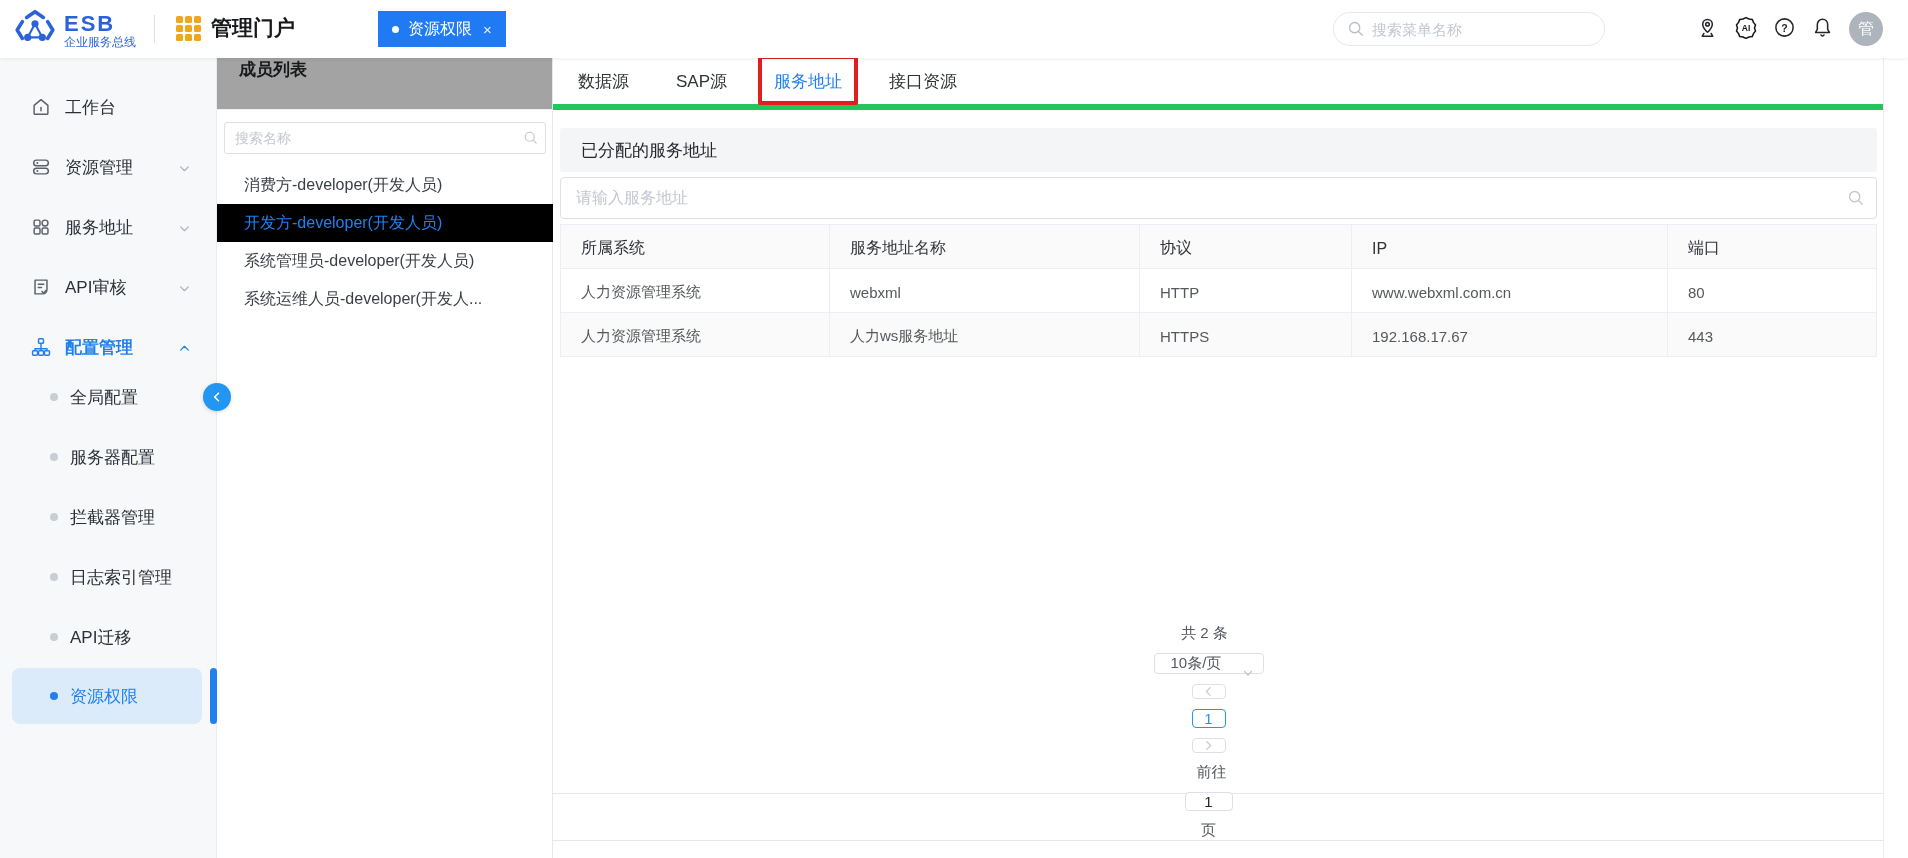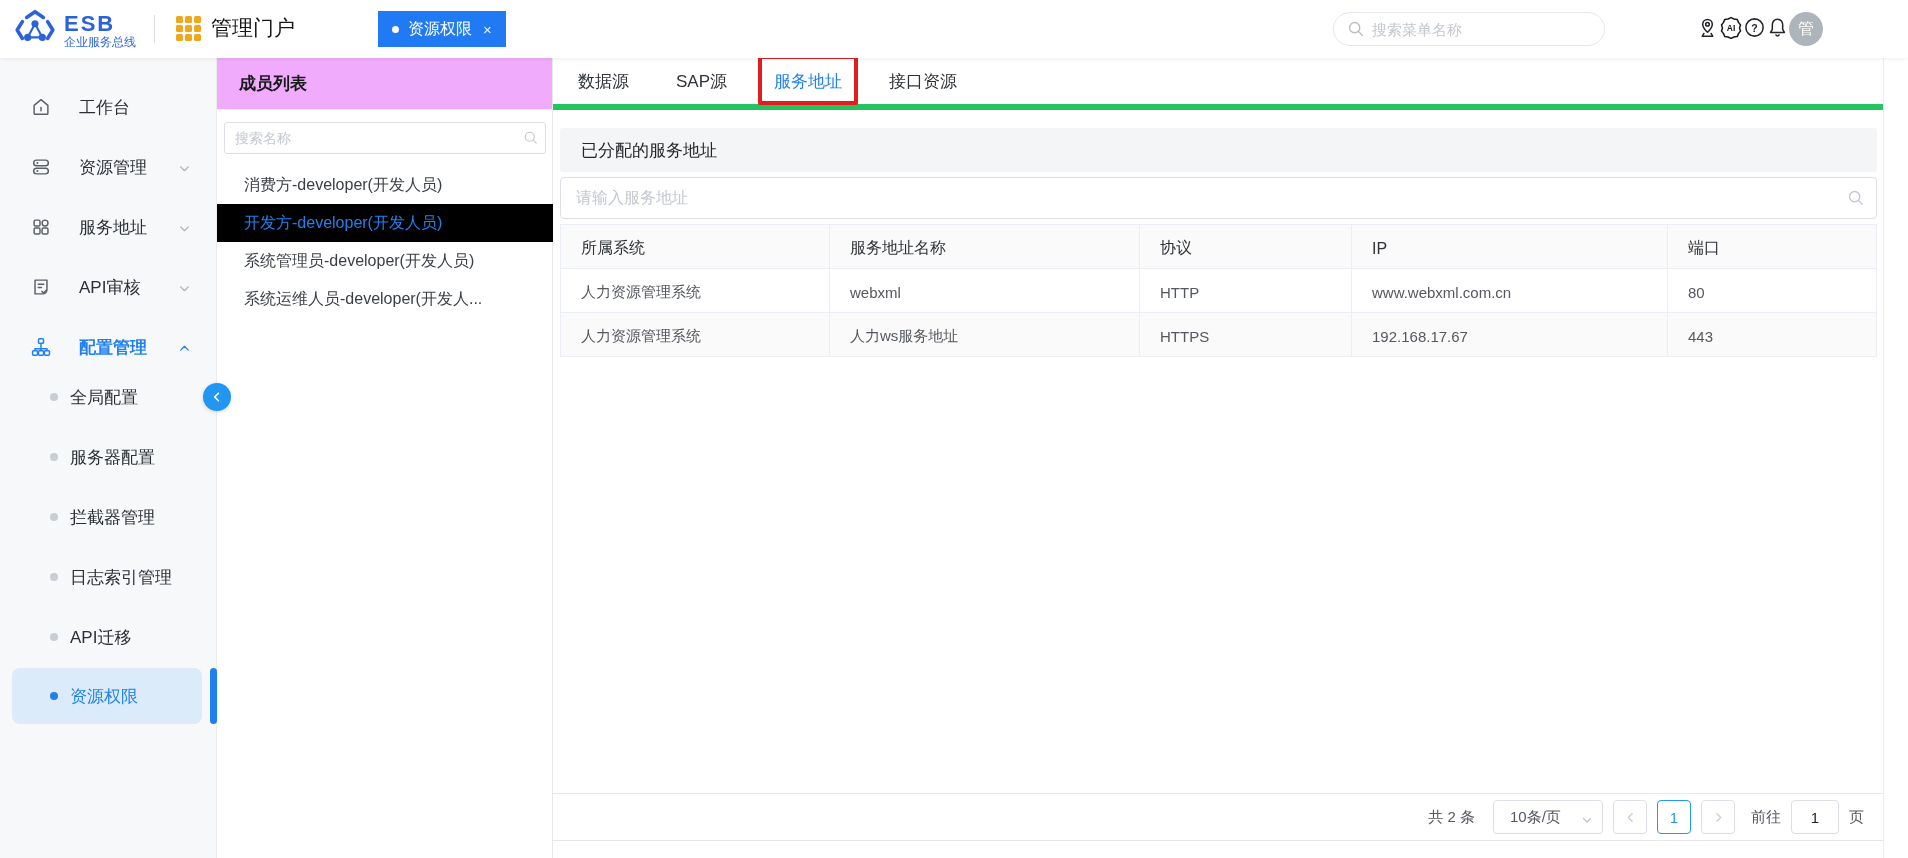--- a/index.html
+++ b/index.html
@@ -9,61 +9,61 @@
 
   
   .topbar { position:absolute; left:0; top:0; width:1908px; height:58px; background:#fff;
             box-shadow:0 1px 4px rgba(0,21,41,.08); z-index:20; }
   .logo-group { position:absolute; left:14px; top:8px; display:flex; align-items:center; }
   .logo-text { margin-left:8px; }
   .logo-title { font-size:22px; font-weight:bold; color:#2b62d9; letter-spacing:2px; line-height:22px; }
   .logo-sub { font-size:12px; color:#2b62d9; line-height:14px; }
   .top-divider { position:absolute; left:154px; top:15px; width:1px; height:28px; background:#dcdfe6; }
   .portal { position:absolute; left:176px; top:14px; display:flex; align-items:center; gap:10px; }
-  .portal-title { font-size:21px; font-weight:normal; color:#17181a; }
+  .portal-title { font-size:21px; font-weight:bold; color:#17181a; }
   .grid-icon { display:grid; grid-template-columns:repeat(3,7px); grid-gap:2px; }
   .grid-icon i { width:7px; height:7px; background:#f0a71c; border-radius:1.5px; }
   .tab-chip { position:absolute; left:378px; top:11px; height:36px; background:#1f7af4; color:#fff;
               display:flex; align-items:center; padding:0 14px; gap:9px; font-size:16px; cursor:pointer; }
   .tab-chip .dot { width:7px; height:7px; border-radius:50%; background:#fff; }
   .tab-chip .close { font-size:15px; opacity:.9; margin-left:2px; cursor:pointer; }
   .top-search { position:absolute; left:1333px; top:12px; width:272px; height:34px; }
   .top-search input { width:100%; height:100%; border:1px solid #e4e7ed; border-radius:17px;
               padding:0 14px 0 38px; font-size:15px; color:#606266; outline:none; background:#fff; }
   .top-search input::placeholder { color:#c3c7cf; }
   .top-search .mag { position:absolute; left:14px; top:8px; }
-  .top-icons { position:absolute; left:1696px; top:12px; height:34px; display:flex; align-items:center; }
+  .top-icons { position:absolute; left:1696px; top:12px; height:34px; display:flex; align-items:center; gap:15px; }
   .avatar { width:34px; height:34px; border-radius:50%; background:#aeb4bb; color:#fff; font-size:16px;
             display:flex; align-items:center; justify-content:center; cursor:pointer; }
 
   
   .sidebar { position:absolute; left:0; top:58px; width:217px; height:800px; background:#f7f8fa;
              border-right:1px solid #ececec; }
   .nav-item { position:absolute; left:0; width:217px; height:60px; display:flex; align-items:center; cursor:pointer; }
   .nav-item .nav-ic { margin-left:30px; width:22px; height:22px; flex:none; }
-  .nav-item .nav-label { margin-left:27px; font-size:17px; color:#2b2f36; }
+  .nav-item .nav-label { margin-left:13px; font-size:17px; color:#2b2f36; }
   .nav-item .chev { position:absolute; right:26px; top:24px; }
   .nav-item.active .nav-label { color:#2080f0;font-weight:bold; }
   .sub-item { position:absolute; left:12px; width:190px; height:56px; border-radius:8px;
               display:flex; align-items:center; padding-left:38px; cursor:pointer; }
   .sub-item .bullet { width:8px; height:8px; border-radius:50%; background:#c9cdd4; margin-right:12px; flex:none; }
   .sub-item .sub-label { font-size:17px; color:#2b2f36; }
   .sub-item.selected { background:#dcebfa; }
   .sub-item.selected .sub-label { color:#2080f0; }
   .sub-item.selected .bullet { background:#2080f0; }
   .side-indicator { position:absolute; left:210px; top:668px; width:7px; height:56px; background:#2080f0; border-radius:4px; }
   .collapse-btn { position:absolute; left:203px; top:383px; width:28px; height:28px; border-radius:50%;
                   background:#2196f3; z-index:30; display:flex; align-items:center; justify-content:center;
                   cursor:pointer; box-shadow:0 1px 4px rgba(0,0,0,.15); }
 
   
   .member-panel { position:absolute; left:217px; top:58px; width:336px; height:800px; background:#fff;
                   border-right:1px solid #e8e8e8; }
-  .member-header { height:52px; background:#f0abfc; border-bottom:1px solid #f0f0f0;
-                   display:flex; align-items:center; padding-left:22px; }
+  .member-header { height:52px; background:#a3a3a3; border-bottom:1px solid #f0f0f0;
+                   display:flex; padding-left:22px; }
   .member-title { font-size:17px; font-weight:bold; color:#17181a; }
   .member-search { position:absolute; left:7px; top:64px; width:322px; height:32px; }
   .member-search input { width:100%; height:100%; border:1px solid #dcdfe6; border-radius:3px;
                    padding:0 30px 0 10px; font-size:14px; color:#606266; outline:none; }
   .member-search input::placeholder { color:#c3c7cf; }
   .member-search .mag { position:absolute; right:8px; top:8px; }
   .member-list { position:absolute; left:0; top:108px; width:336px; }
   .member-item { height:38px; display:flex; align-items:center; padding-left:27px; font-size:16px;
                  color:#3a3f46; cursor:pointer; white-space:nowrap; overflow:hidden; }
   .member-item.selected { background:#000000; color:#2080f0; }
@@ -91,21 +91,21 @@
                height:44px; font-weight:normal; overflow:hidden; white-space:nowrap; }
   .svc-table th { background:#fafafa; color:#2f3338; font-size:16px; }
   .svc-table td { color:#55585e; }
   .svc-table tr.striped td { background:#fafafa; }
   .col1{width:269px;} .col2{width:310px;} .col3{width:212px;} .col4{width:316px;}
 
   
   .pagination { position:absolute; left:0; top:735px; width:1331px; height:48px;
                 border-top:1px solid #e8e8e8; border-bottom:1px solid #e8e8e8;
                 display:flex; align-items:center; justify-content:flex-end; padding-right:20px;
-                font-size:15px; color:#55585e; gap:10px; }
+                font-size:15px; color:#55585e; gap:10px;flex-direction:column; }
   .pg-total { margin-right:8px; color:#55585e; }
   .pg-size { position:relative; width:110px; height:34px; border:1px solid #dcdfe6; border-radius:4px;
              display:flex; align-items:center; padding-left:16px; color:#55585e; cursor:pointer; }
   .pg-size .chev { position:absolute; right:9px; top:11px; }
   .pg-btn { width:34px; height:34px; border:1px solid #dcdfe6; border-radius:4px; background:#fff;
             display:flex; align-items:center; justify-content:center; cursor:pointer; }
   .pg-page { width:34px; height:34px; border:1px solid #2196f3; border-radius:4px; background:#fff;
              color:#2196f3; display:flex; align-items:center; justify-content:center; font-size:15px; cursor:pointer; }
   .pg-goto-label { margin-left:6px; }
   .pg-goto { width:48px; height:34px; border:1px solid #dcdfe6; border-radius:4px; text-align:center;

